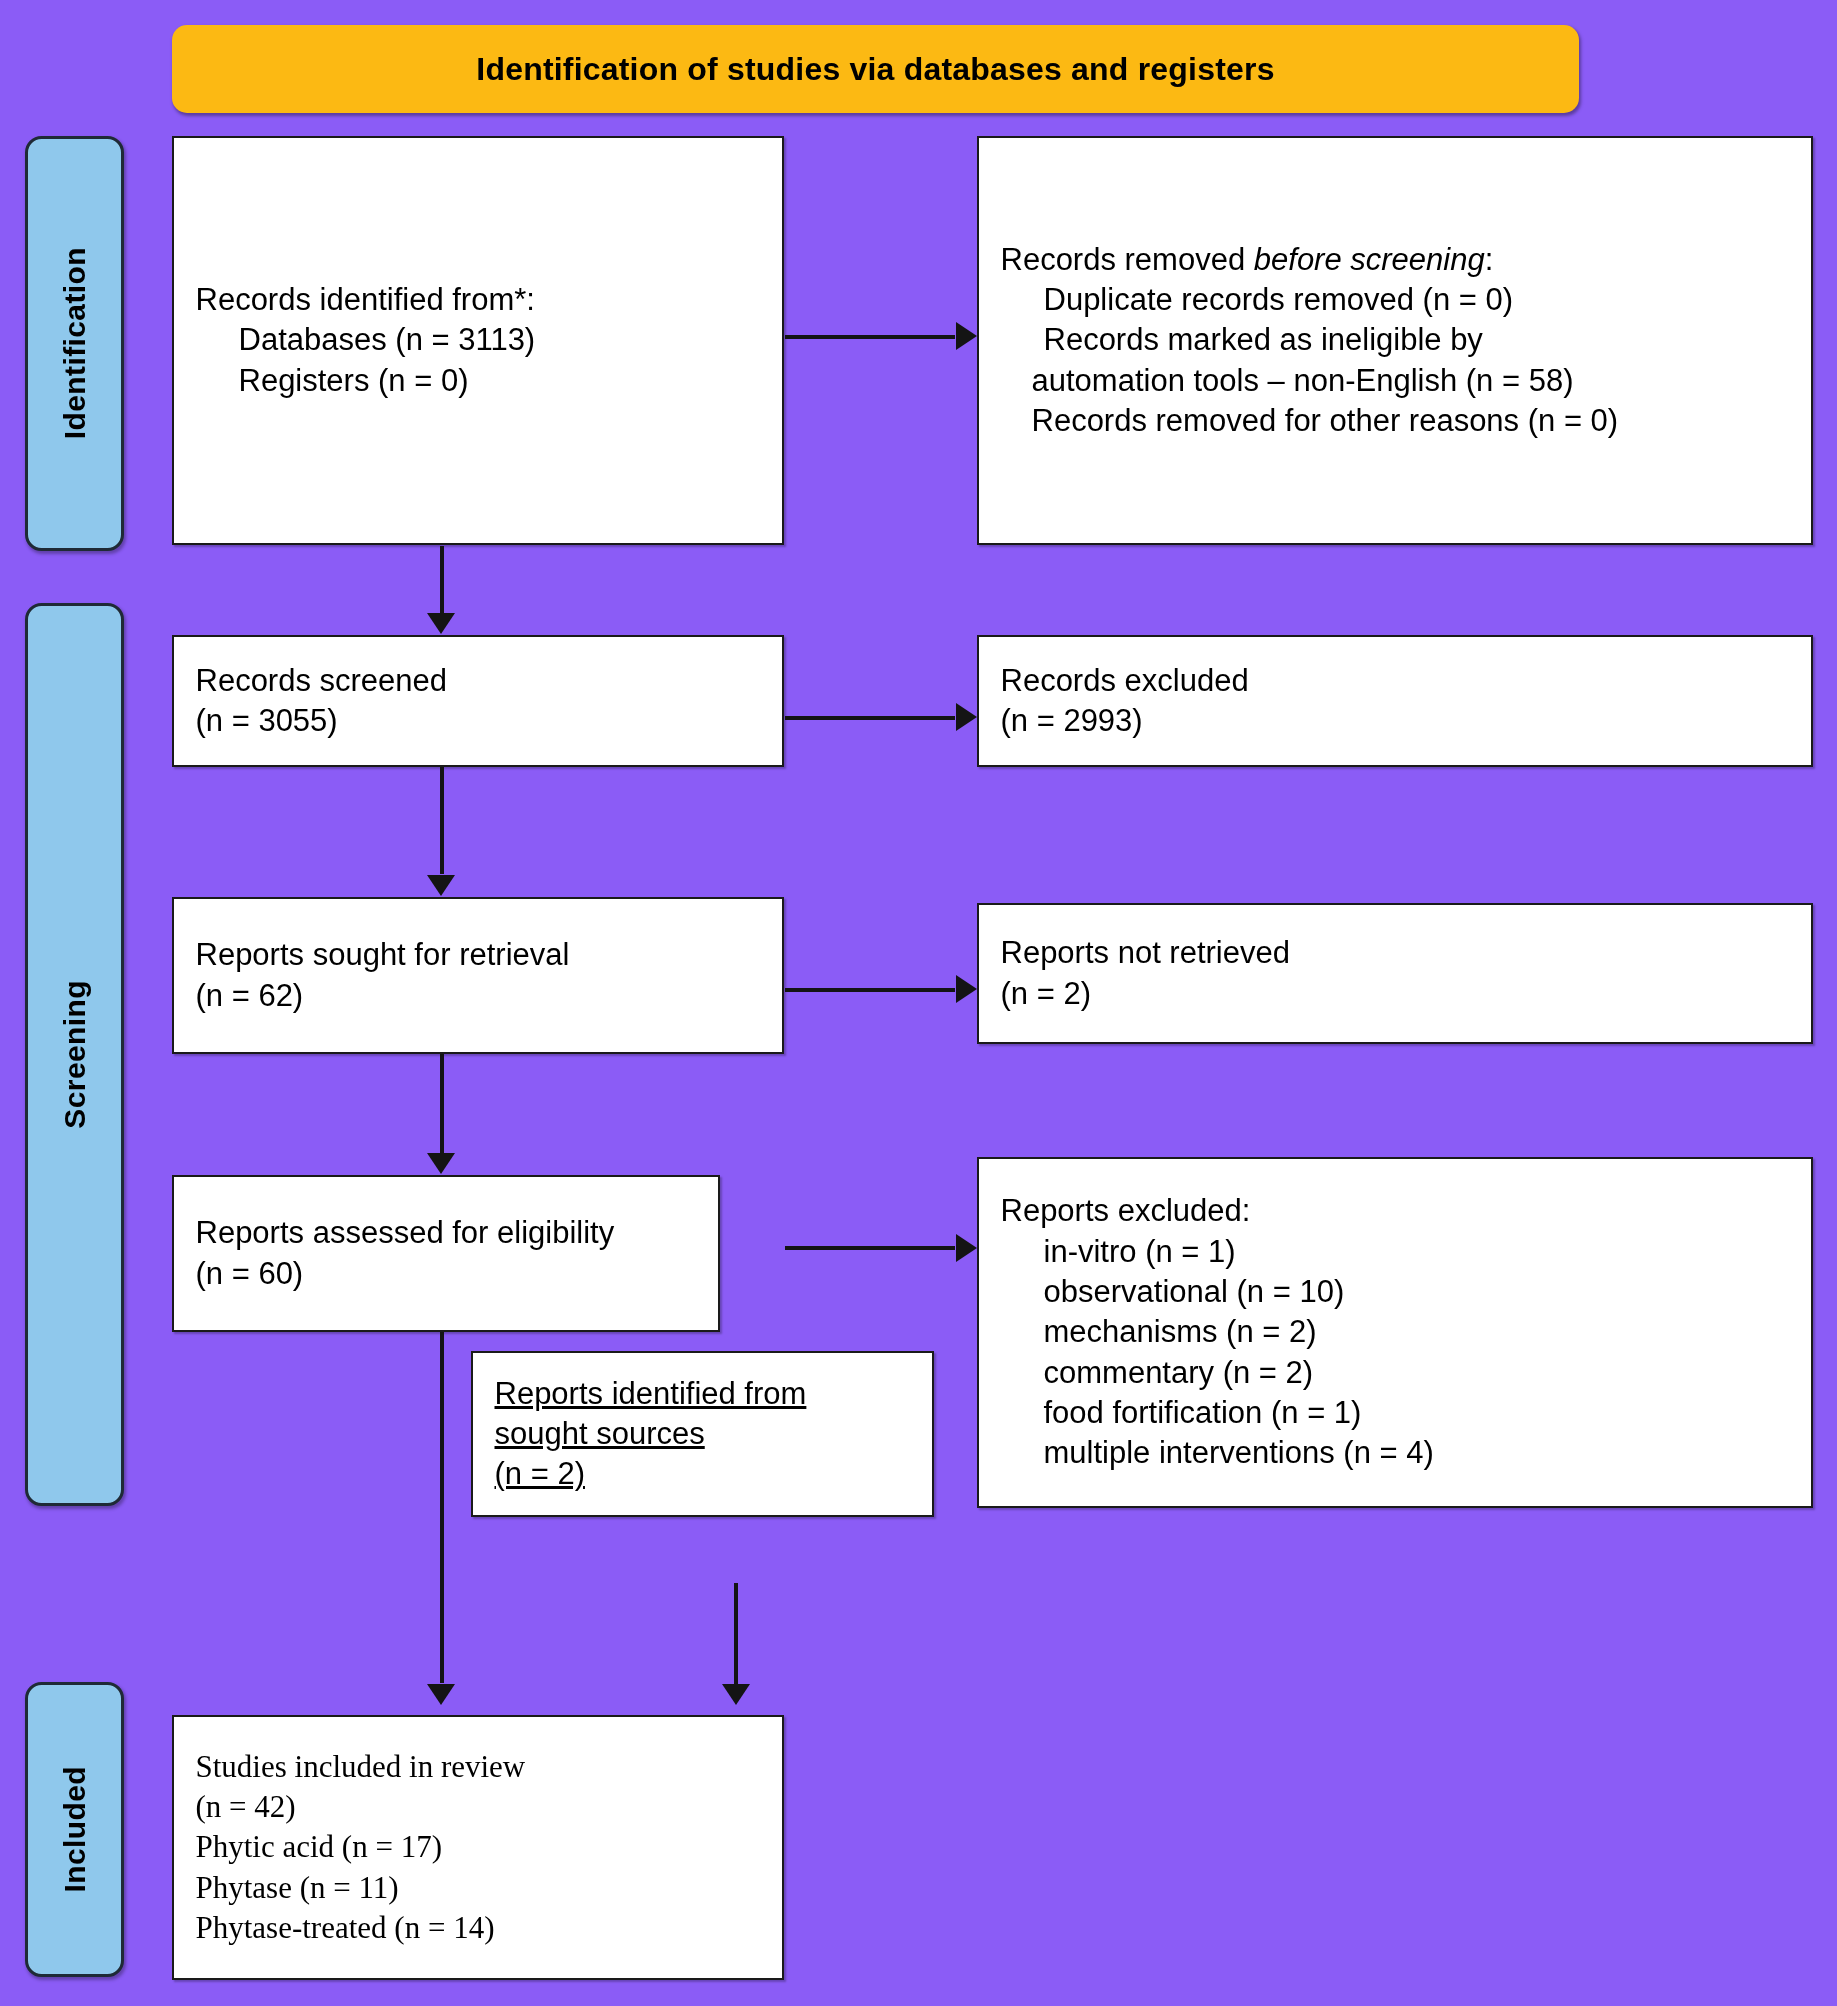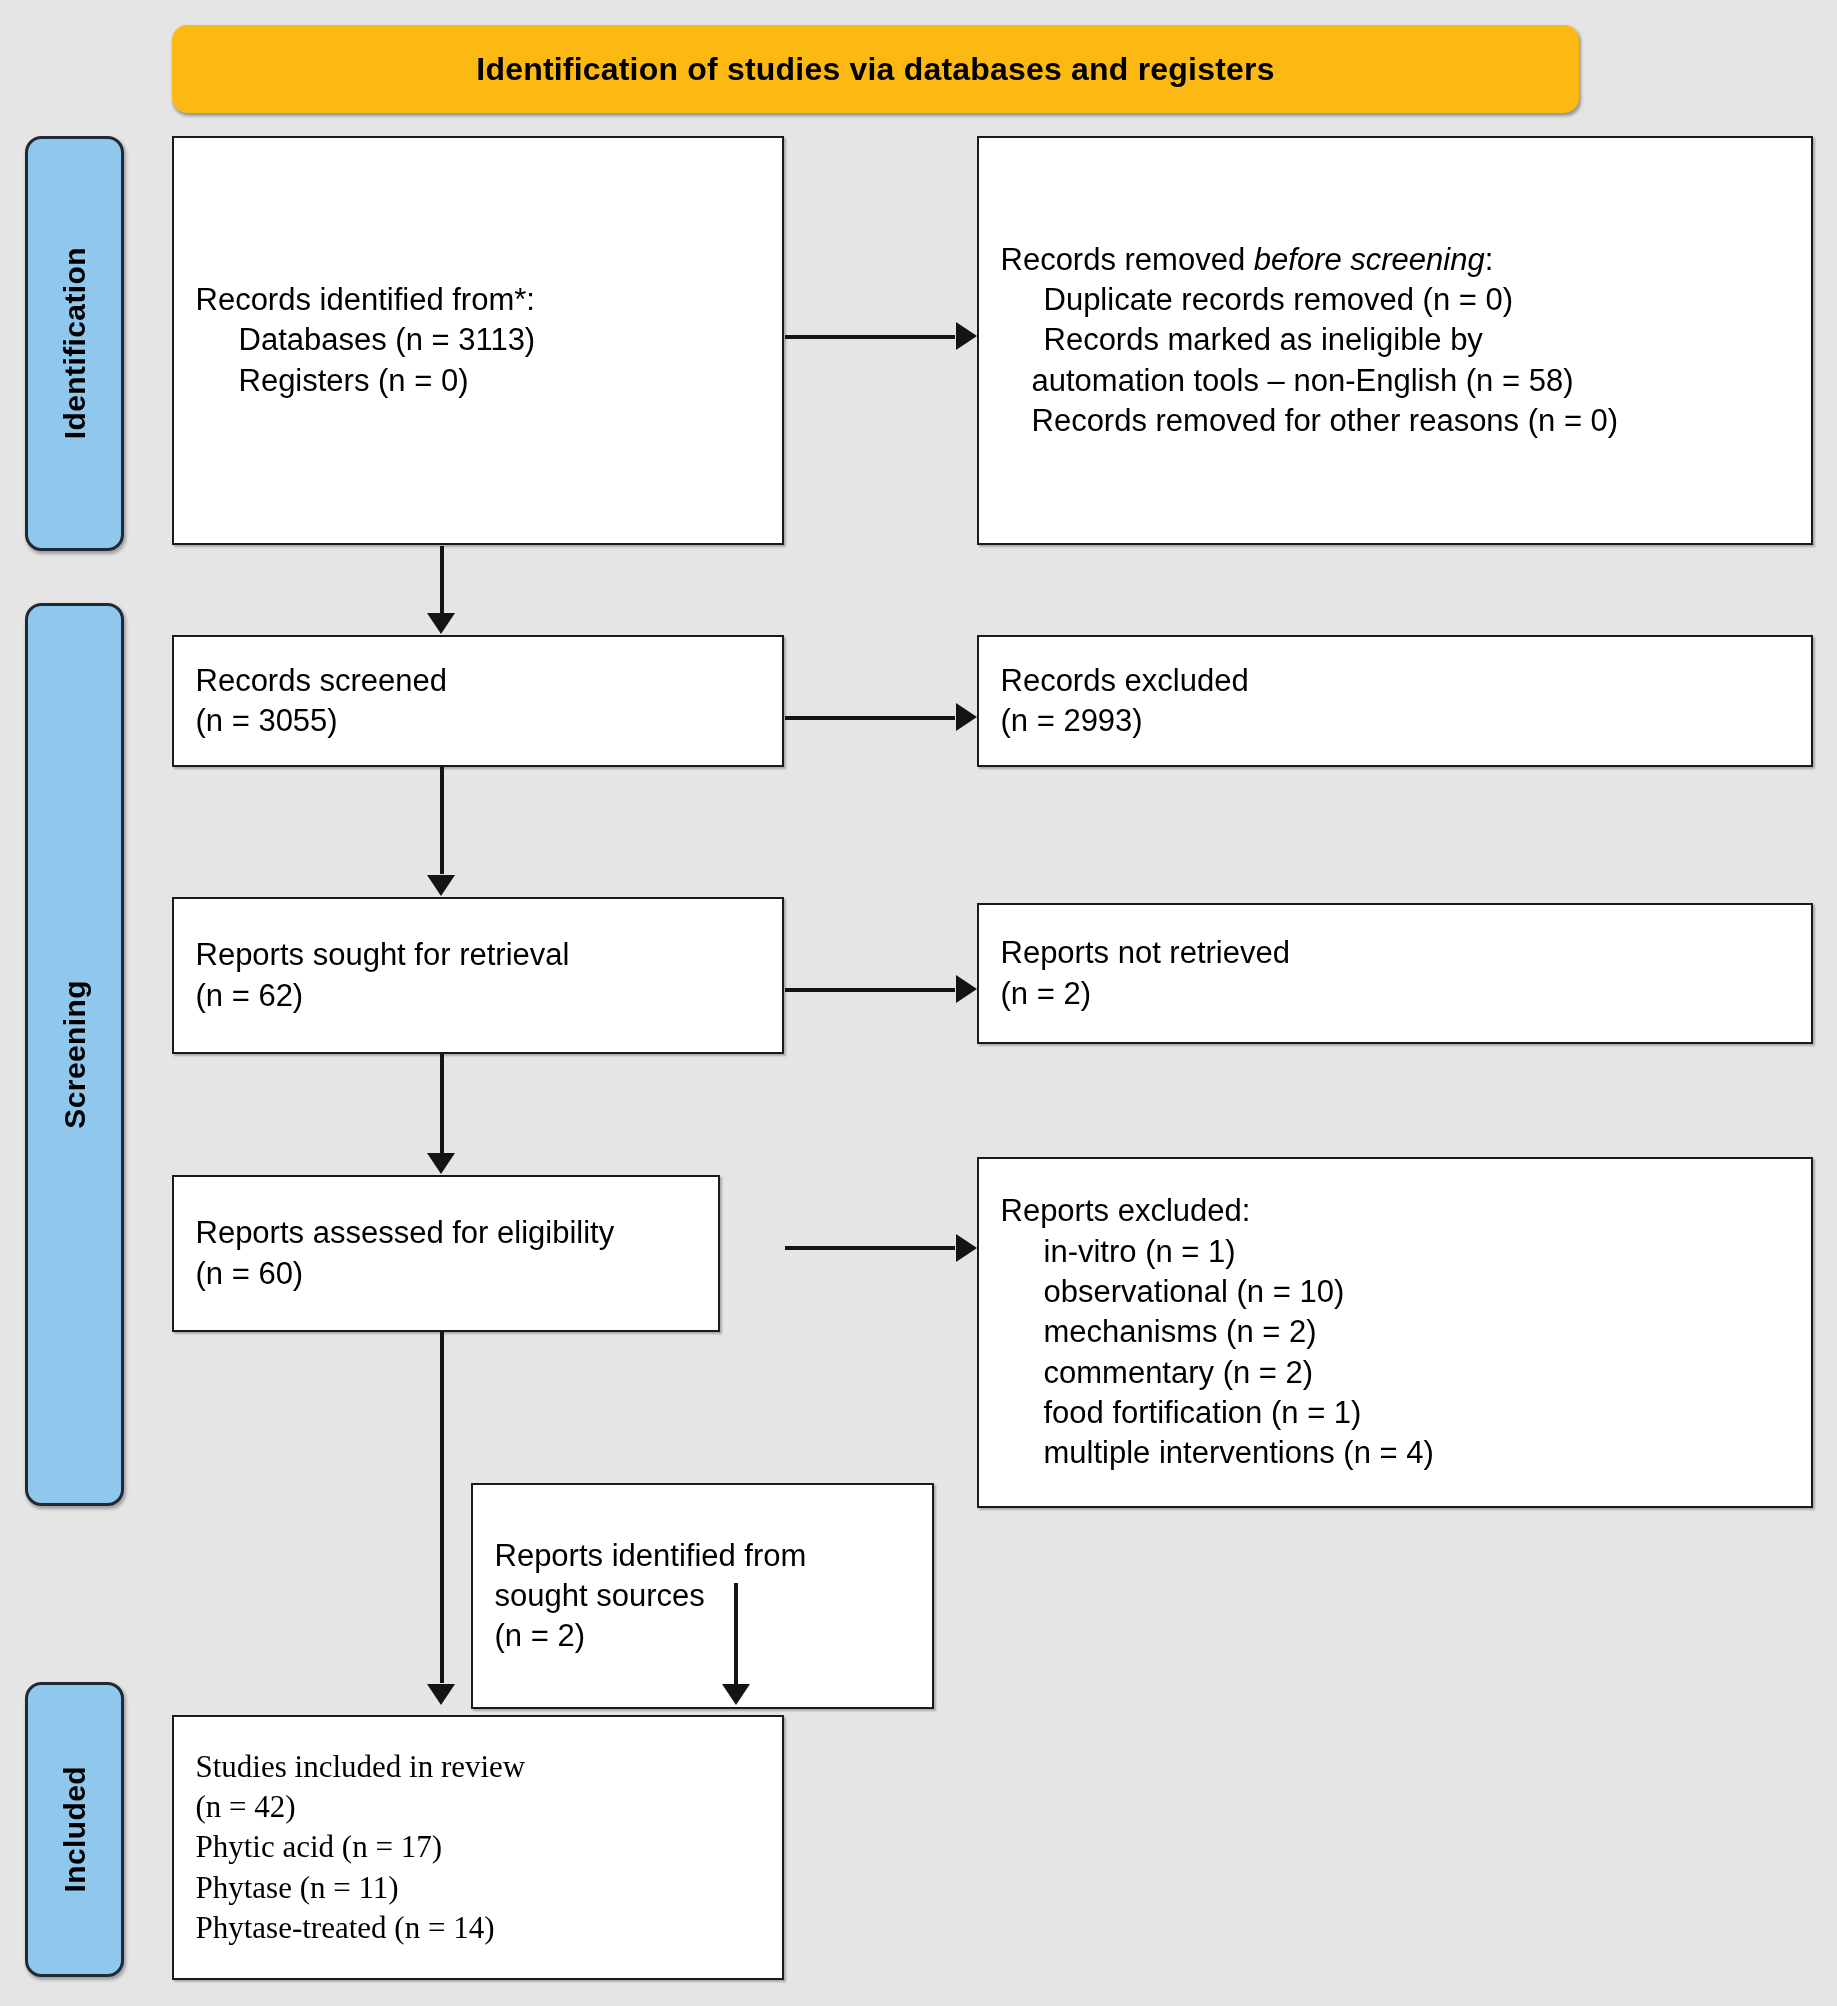--- a/index.html
+++ b/index.html
@@ -8,21 +8,21 @@
     background: #ffffff;
   }
   body {
     font-family: "Liberation Sans", sans-serif;
     color: #000000;
   }
   #page {
     position: relative;
     width: 1837px;
     height: 2006px;
-    background: #e5e5e5;
+    background: #8b5cf6;
     overflow: hidden;
   }
 
   
   .banner {
     position: absolute;
     left: 172px;
     top: 25px;
     width: 1407px;
     height: 88px;
@@ -207,21 +207,21 @@
       <div class="line indent">mechanisms (n = 2)</div>
       <div class="line indent">commentary (n = 2)</div>
       <div class="line indent">food fortification (n = 1)</div>
       <div class="line indent">multiple interventions (n = 4)</div>
     </div>
   </div>
 
   <div class="hline" style="left:785px; top:1246px; width:170px;"></div>
   <div class="arrow-right" style="left:956px; top:1234px;"></div>
 
-  <div class="box" style="left:471px; top:1483px; width:463px; height:226px;">
+  <div class="box" style="left:471px; top:1351px; width:463px; height:166px;text-decoration:underline;">
     <div class="box-inner">
       <div class="line">Reports identified from</div>
       <div class="line">sought sources</div>
       <div class="line">(n = 2)</div>
     </div>
   </div>
 
   <div class="vline" style="left:440px; top:1332px; height:351px;"></div>
   <div class="arrow-down" style="left:427px; top:1684px;"></div>
 

